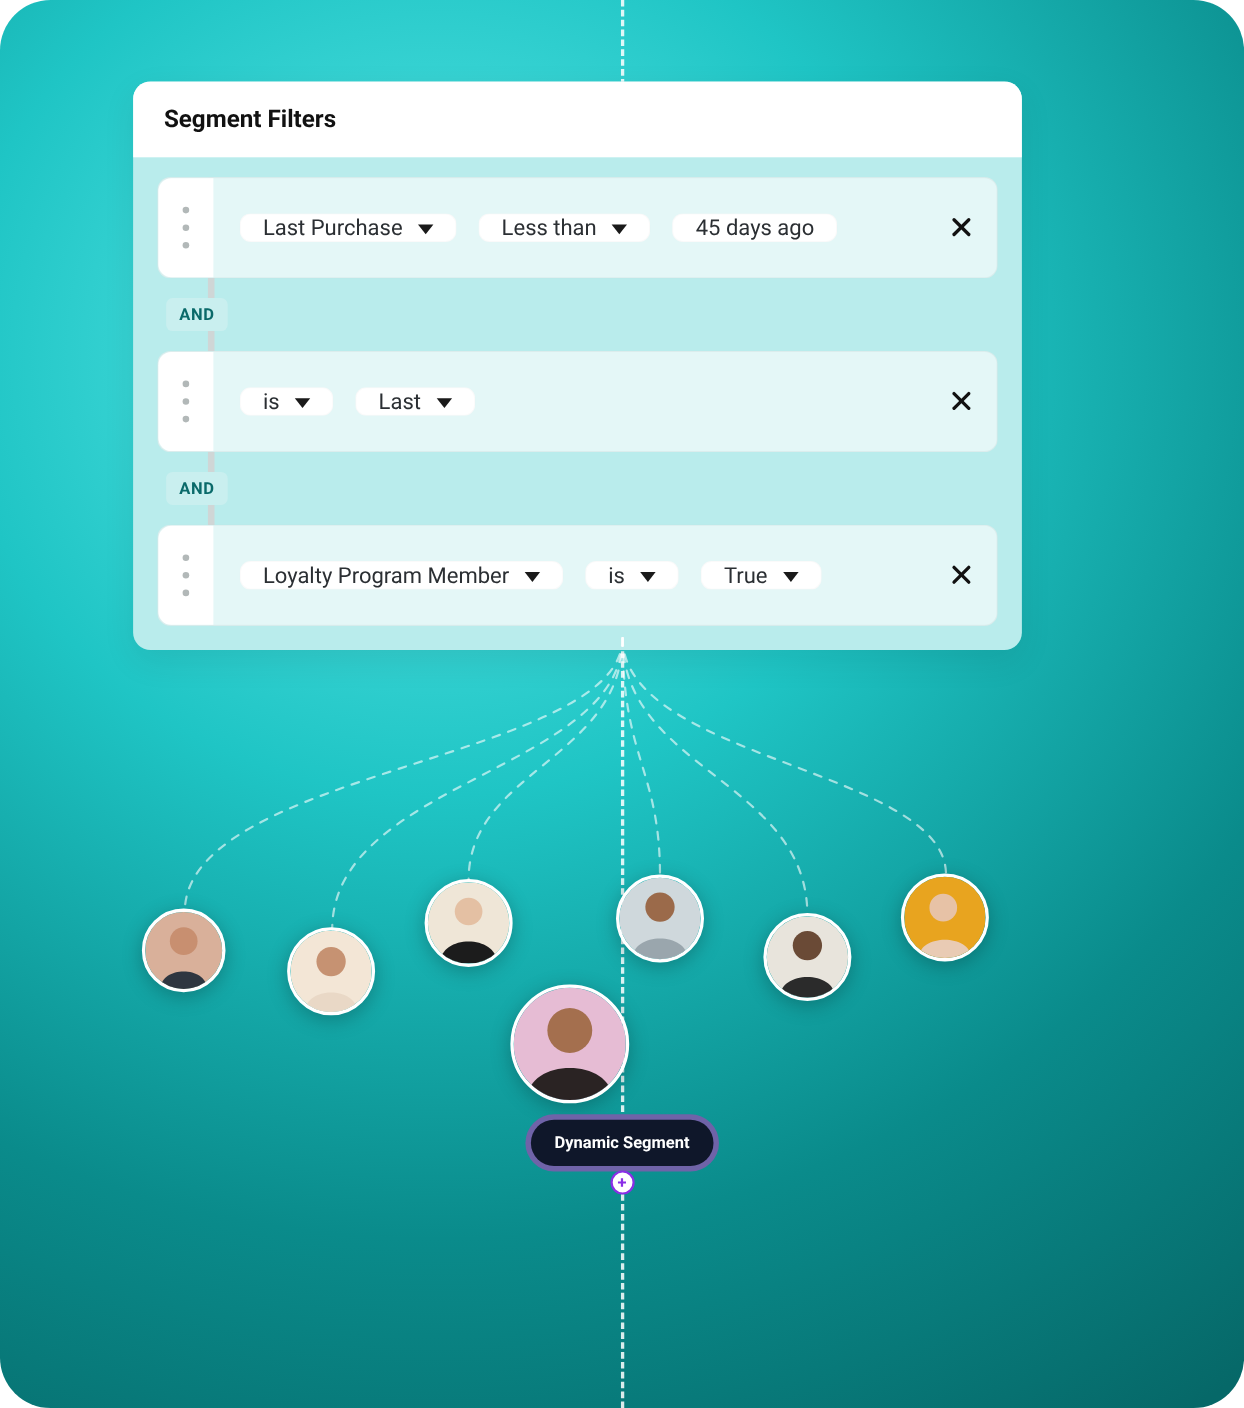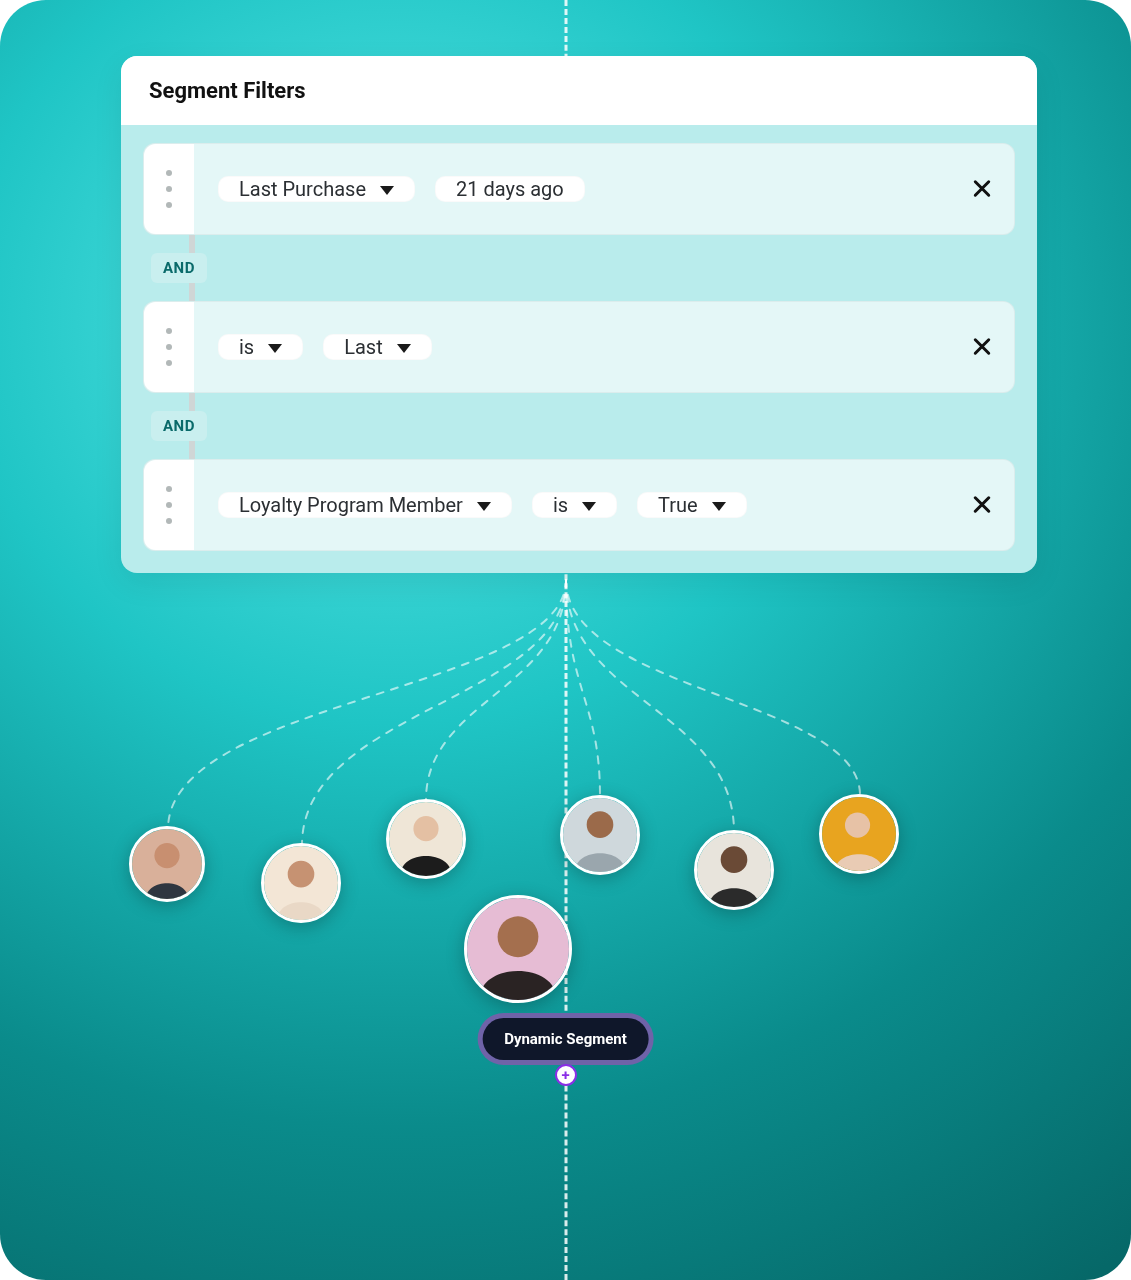--- a/index.html
+++ b/index.html
@@ -24,22 +24,22 @@
     top: 0;
     bottom: 0;
     width: 0;
     border-left: 3px dashed rgba(255,255,255,0.85);
     transform: translateX(-50%);
   }
   
   .card {
     position: absolute;
     left: 121px;
-    top: 56px;
-    width: 916px;
+    top: 74px;
+    width: 808px;
     background: #b9ecec;
     border-radius: 16px;
     box-shadow: 0 10px 30px rgba(0,0,0,0.08);
     overflow: hidden;
   }
   .card-header {
     background: #ffffff;
     padding: 22px 28px;
   }
   .card-title {
@@ -234,21 +234,25 @@
           <span class="dot"></span>
           <span class="dot"></span>
           <span class="dot"></span>
         </div>
         <div class="pills">
           <div class="pill">
             <span>Last Purchase</span>
             <span class="chev"></span>
           </div>
           <div class="pill">
-            <span>21 days ago</span>
+            <span>Less than</span>
+            <span class="chev"></span>
+          </div>
+          <div class="pill">
+            <span>45 days ago</span>
           </div>
         </div>
         <div class="close-col">
           <div class="close-x"></div>
         </div>
       </div>
 
       <div class="and-wrap">
         <div class="and-badge">AND</div>
       </div>

